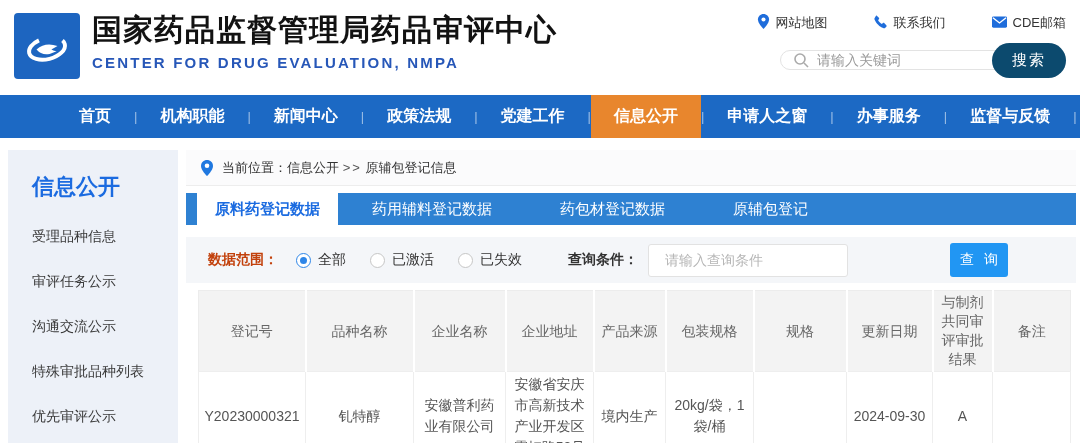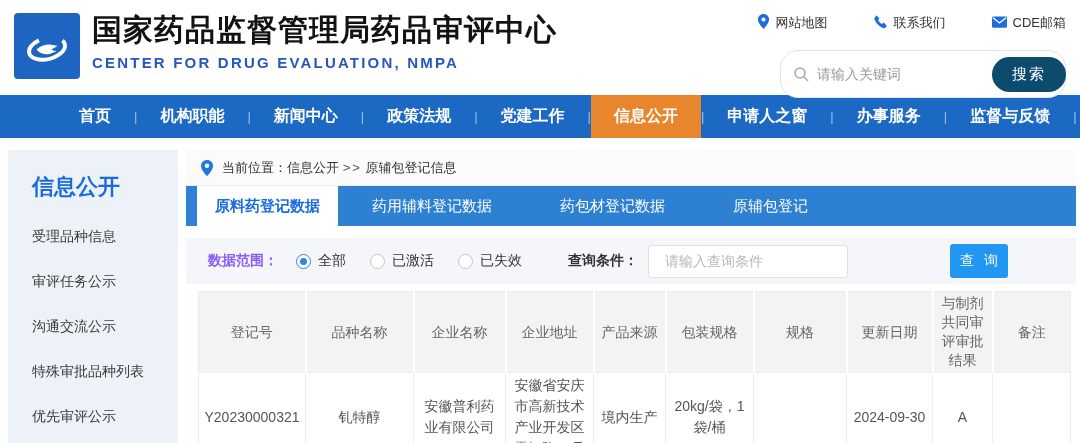--- a/index.html
+++ b/index.html
@@ -8,21 +8,21 @@
 
   
   .header { position:relative; height:95px; background:#fff; }
   .logo { position:absolute; left:14px; top:13px; width:66px; height:66px;
     background:#1d65c0; border-radius:4px; display:flex; align-items:center; justify-content:center; }
   .brand { position:absolute; left:92px; top:10px; }
   .brand-title { font-size:30px; font-weight:bold; color:#121212; letter-spacing:1px; line-height:40px; }
   .brand-sub { font-size:15px; font-weight:bold; color:#2757b8; letter-spacing:2.2px; margin-top:4px; }
   .quick-links { position:absolute; right:14px; top:14px; display:flex; gap:46px; }
   .quick-link { display:flex; align-items:center; gap:6px; font-size:13px; color:#333; cursor:pointer; }
-  .search-wrap { position:absolute; right:14px; top:50px; width:286px; height:48px;
+  .search-wrap { position:absolute; right:14px; top:50px; width:286px; height:20px;
     border:1px solid #e3e3e3; border-radius:18px; background:#fff; display:flex; align-items:center; }
   .search-wrap .mag { margin:0 8px 0 12px; }
   .search-input { border:none; outline:none; flex:1; font-size:14px; color:#333; background:transparent; min-width:0; }
   .search-input::placeholder { color:#9a9a9a; }
   .search-btn { width:74px; height:35px; margin-right:-1px; border:none; border-radius:18px;
     background:#0c4a6e; color:#fff; font-size:15px; cursor:pointer; letter-spacing:2px; }
 
   
   .nav { height:43px; background:#1c69c4; display:flex; align-items:stretch; padding:0 28px 0 56px; }
   .nav-item { display:flex; align-items:center; padding:0 23px; color:#fff; font-size:16px;
@@ -36,26 +36,26 @@
   .sidebar { width:170px; background:#edf1f8; height:100%; padding:22px 0 0 24px; }
   .sidebar-title { color:#1b6be0; font-size:22px; font-weight:bold; margin-bottom:26px; }
   .sidebar-item { font-size:14px; color:#3a3a3a; margin-bottom:27px; cursor:pointer; white-space:nowrap; }
 
   .content { flex:1; min-width:0; }
   .breadcrumb { height:36px; background:#fbfbfc; border-bottom:1px solid #ededed;
     display:flex; align-items:center; padding-left:14px; gap:8px; font-size:13px; color:#333; }
   .breadcrumb b { font-weight:normal; }
   .crumb-sep { color:#555; letter-spacing:2px; }
 
-  .tabs { height:40px; background:#2e81d2; display:flex; align-items:stretch; padding-left:11px; }
+  .tabs { margin-top:7px; height:32px; background:#2e81d2; display:flex; align-items:stretch; padding-left:11px; }
   .tab { display:flex; align-items:center; padding:0 34px; color:#fff; font-size:15px; cursor:pointer; white-space:nowrap; }
   .tab.active { background:#fff; color:#1b6be0; font-weight:bold; padding:0 18px; }
 
   .filterbar { margin-top:12px; height:46px; background:#f4f6f9; display:flex; align-items:center; padding:0 0 0 22px; }
-  .filter-label { font-size:14px; color:#8b5cf6; font-weight:bold; }
+  .filter-label { font-size:14px; color:#c2410c; font-weight:bold; }
   .radios { display:flex; align-items:center; gap:24px; margin-left:18px; }
   .radio-opt { display:flex; align-items:center; gap:7px; font-size:14px; color:#333; cursor:pointer; }
   .radio-circle { width:15px; height:15px; border-radius:50%; border:1px solid #c6c6c6; background:#fff;
     display:flex; align-items:center; justify-content:center; }
   .radio-opt.selected .radio-circle { border-color:#2e86e8; }
   .radio-opt.selected .radio-circle::after { content:''; width:7px; height:7px; border-radius:50%; background:#2e86e8; }
   .query-label { margin-left:auto; font-size:14px; color:#333; font-weight:bold; }
   .query-input { margin-left:10px; width:200px; height:33px; border:1px solid #e2e2e2; border-radius:3px;
     padding:0 16px; font-size:14px; color:#333; outline:none; }
   .query-input::placeholder { color:#b6b6b6; }

